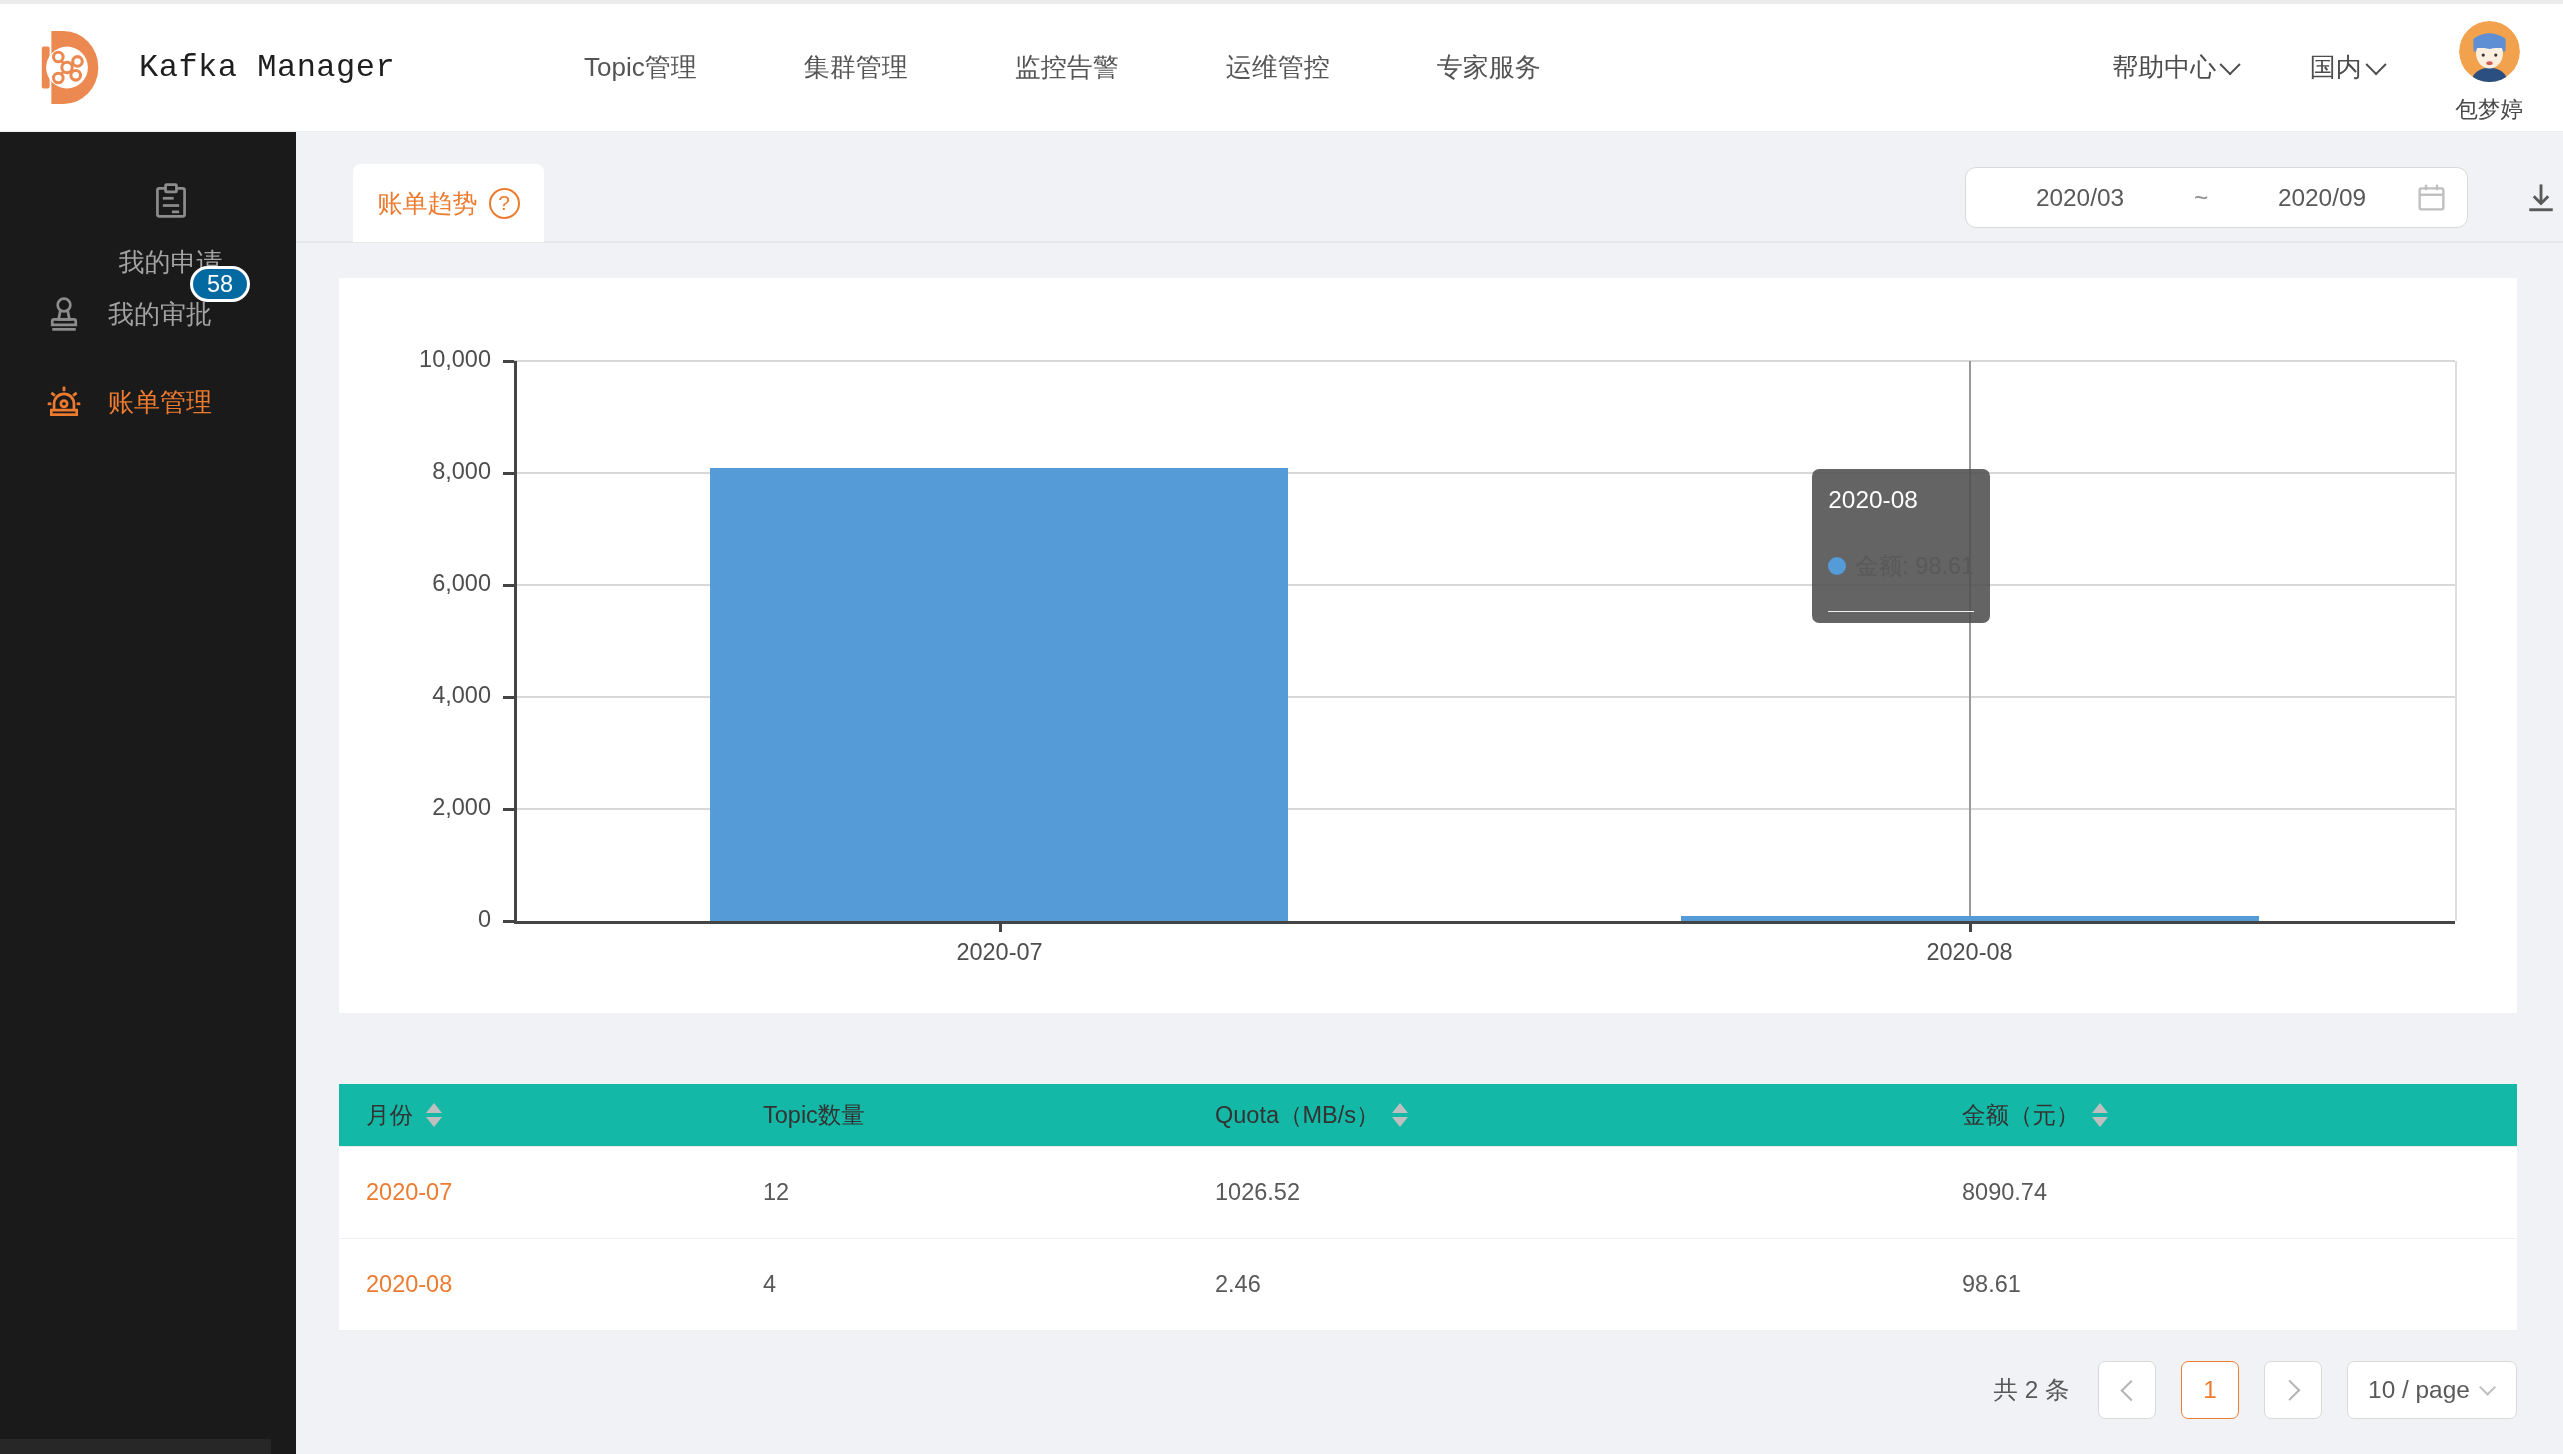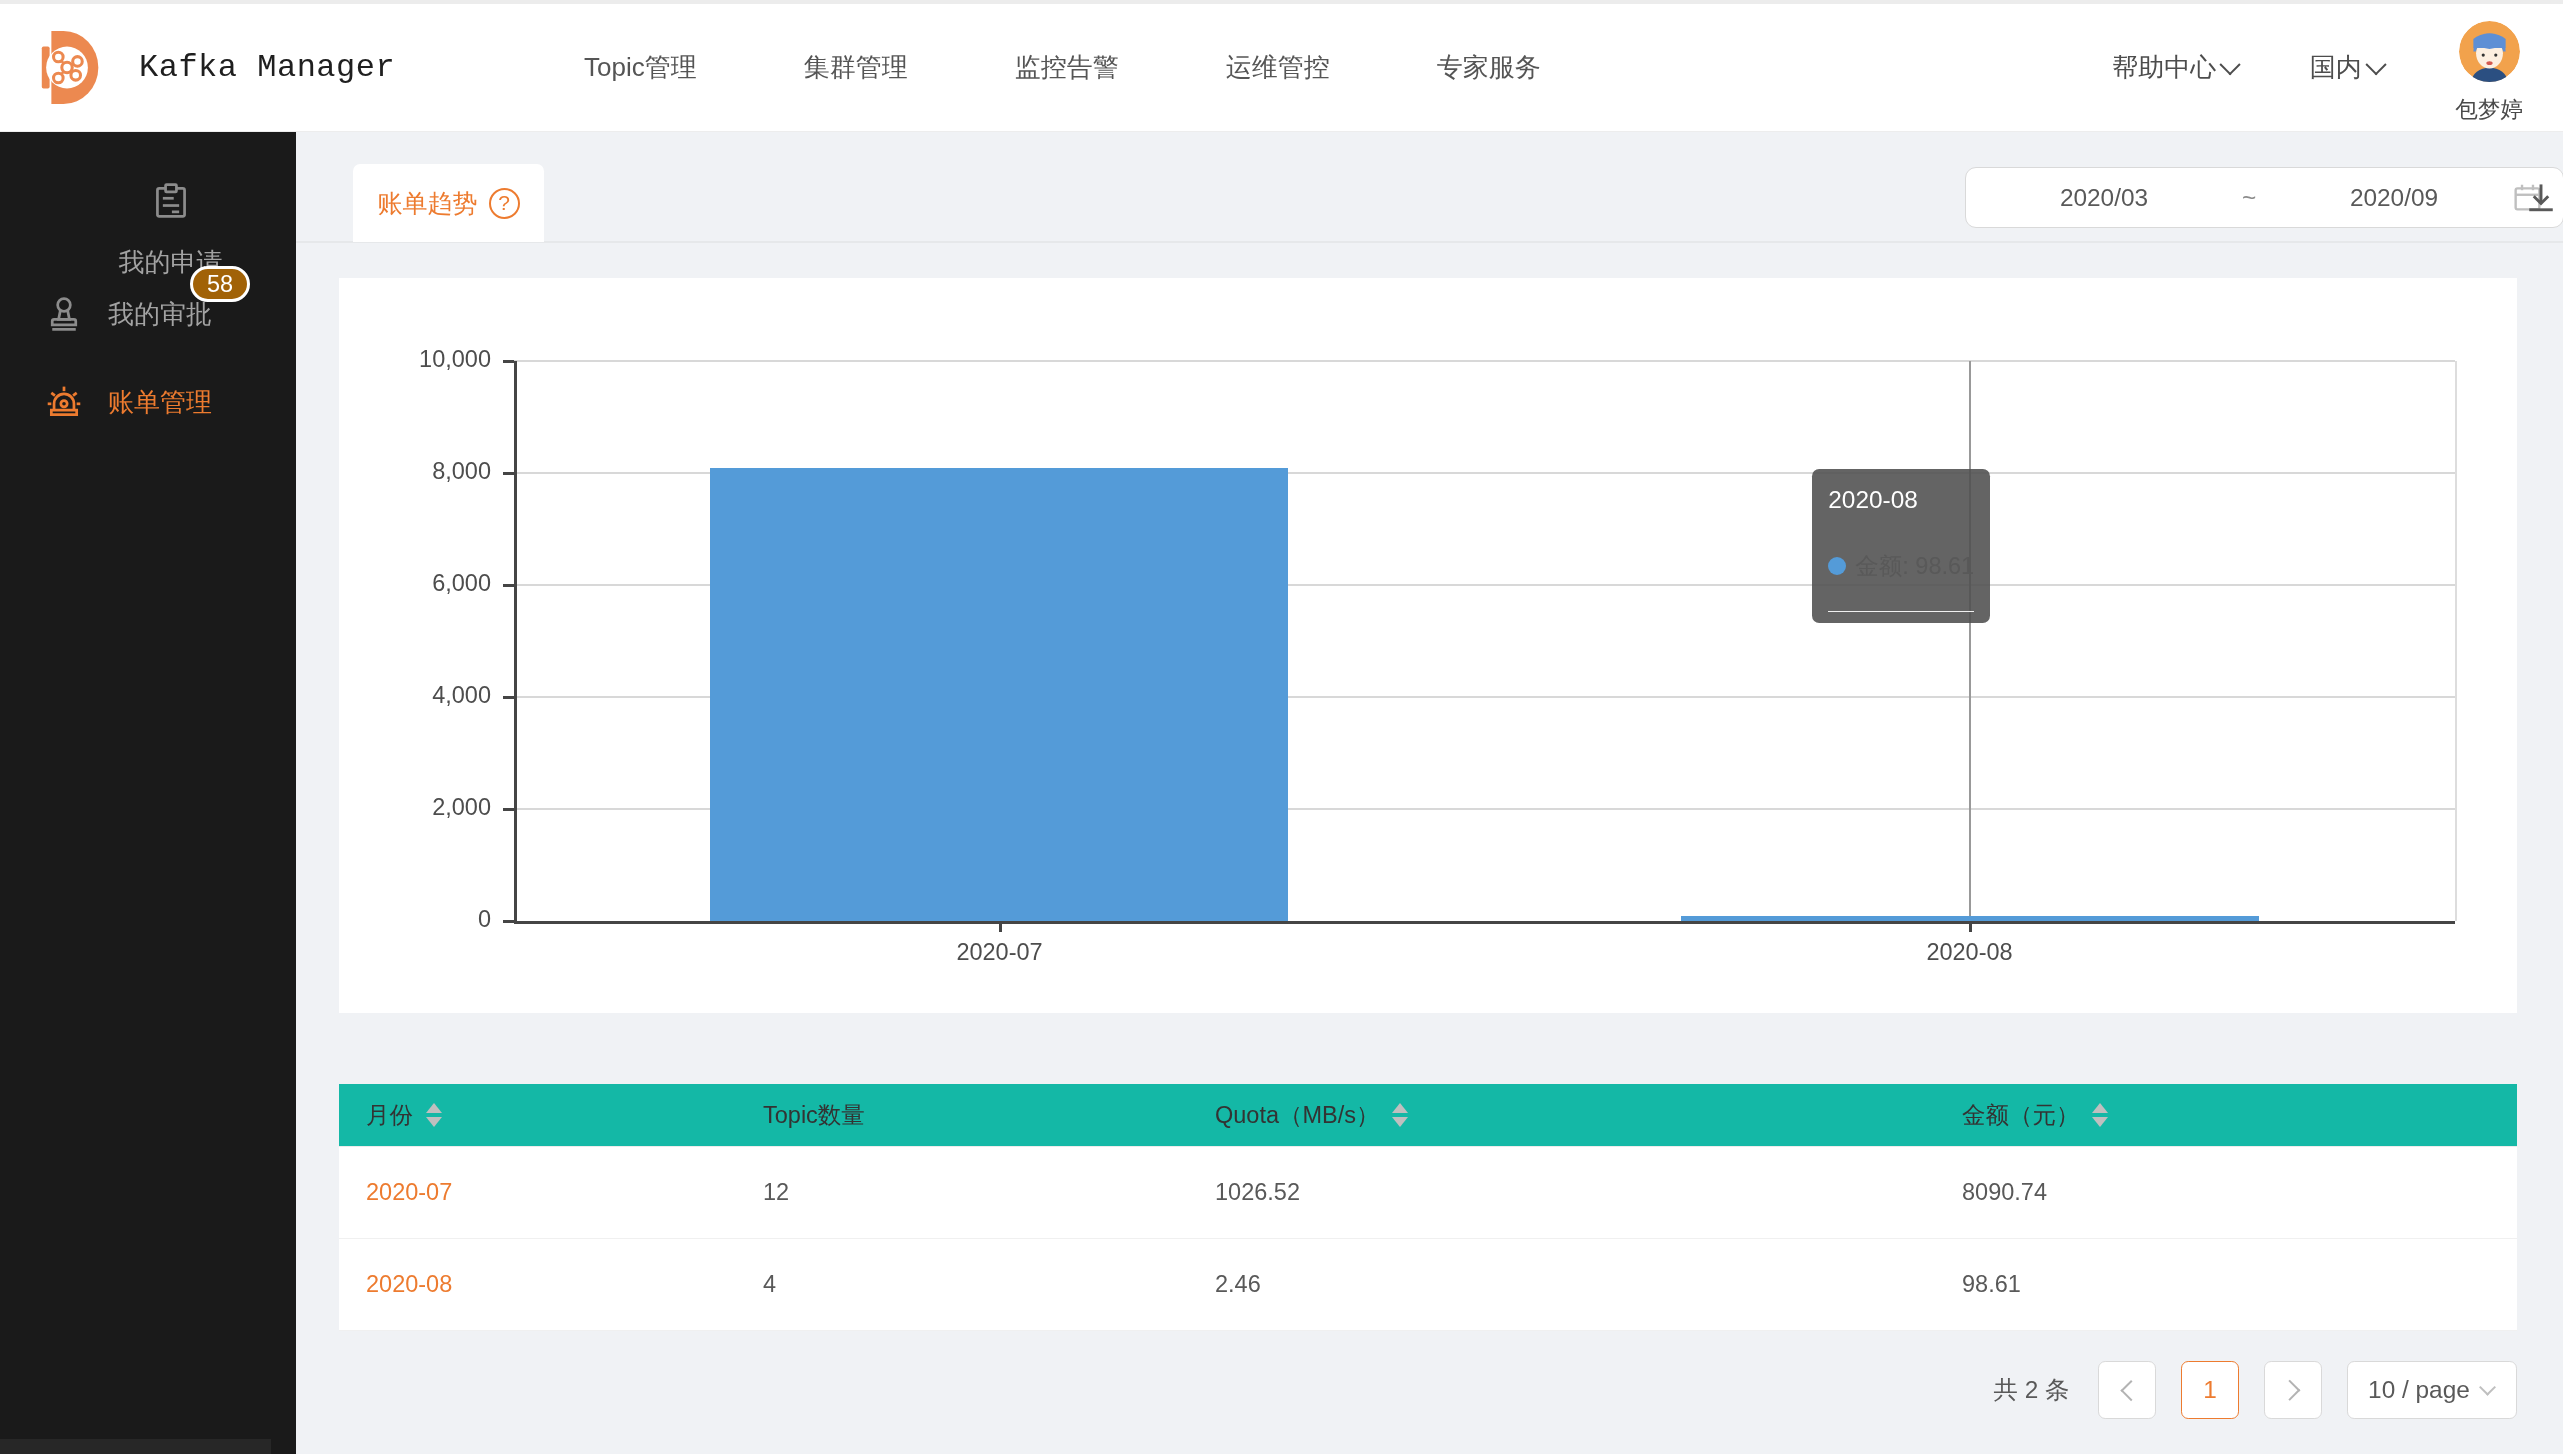--- a/index.html
+++ b/index.html
@@ -27,32 +27,32 @@
   .user-name { font-size:22.6px; color:#4a4a4a; margin-top:12px; }
 
   
   .sidebar { position:absolute; left:0; top:132px; width:296px; bottom:0; background:#1a1a1a; z-index:20; }
   .side-item { position:relative; height:88px; display:flex; align-items:center; padding-left:45px; gap:25px;
     color:#a3a3a3; font-size:26px; cursor:pointer; }
   .side-item.first { margin-top:50px;flex-direction:column; }
   .side-item .sicon { width:38px; height:38px; flex:none; }
   .side-item.active { color:#ED7B2F; }
   .badge { position:absolute; left:190px; top:-3.6px; min-width:60px; height:36px; padding:0 12.6px;
-    background:#a16207; border:3.6px solid #ffffff; border-radius:22px; color:#fff; font-size:23.5px;
+    background:#0369a1; border:3.6px solid #ffffff; border-radius:22px; color:#fff; font-size:23.5px;
     display:flex; align-items:center; justify-content:center; }
   .side-strip { position:absolute; left:0; bottom:0; width:271px; height:15.4px; background:#272727; }
 
   
   .toolbar-line { position:absolute; left:296px; top:241px; right:0; height:1.8px; background:#e6e8ea; }
   .tab { position:absolute; left:341px; top:164px; width:191px; height:78px; background:#ffffff;
     border-radius:7.2px 7.2px 0 0; display:flex; align-items:center; justify-content:center; gap:11px;
     color:#ED7B2F; font-size:25px; cursor:pointer; z-index:5;margin-left:12px; }
   .help-circle { width:31px; height:31px; border:2.3px solid #ED7B2F; border-radius:50%; font-size:21px;
     display:flex; align-items:center; justify-content:center; color:#ED7B2F; }
-  .range-picker { position:absolute; left:1965px; top:167px; width:599px; height:61px; background:#fff;
+  .range-picker { position:absolute; left:1965px; top:167px; width:503px; height:61px; background:#fff;
     border:1.8px solid #d9d9d9; border-radius:11px; display:flex; align-items:center; font-size:24.4px;
     color:#595959; padding:0 20px; cursor:pointer; }
   .range-picker .dval { flex:1; text-align:center; }
   .range-picker .sep { width:54px; text-align:center; color:#8c8c8c; }
   .cal-icon { width:31px; height:31px; flex:none; }
   .dl-btn { position:absolute; left:2522px; top:179px; width:38px; height:38px; cursor:pointer; }
 
   
   .chart-card { position:absolute; left:339px; top:278px; width:2178px; height:735px; background:#ffffff; }
   #chart-area { position:absolute; inset:0; }

